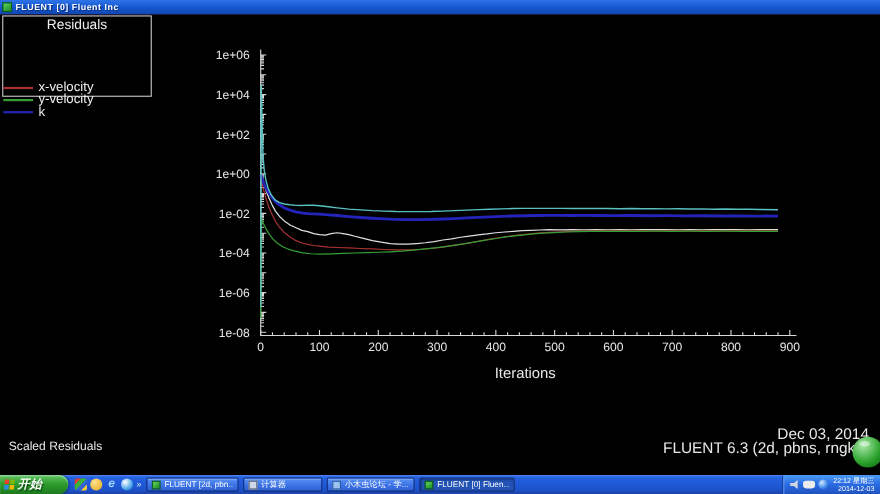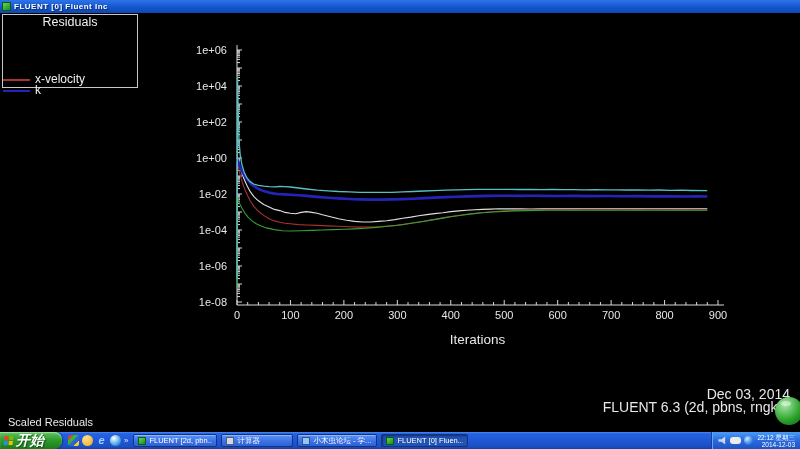--- a/index.html
+++ b/index.html
@@ -23,21 +23,21 @@
   
   .legend{position:absolute;left:2px;top:1px;width:136px;height:74px;
     border:1px solid #c8c8c8;background:#000;box-sizing:border-box;
     display:flex;flex-direction:column;justify-content:space-between;padding:1px 0 2px 0;gap:46px;}
   .legend-title{color:#f0f0f0;font-size:12.5px;text-align:center;line-height:12px;}
   .legend-row{display:flex;align-items:center;height:11px;}
   .legend-swatch{display:inline-block;width:27px;height:2px;margin-right:5px;flex:none;}
   .legend-label{color:#f0f0f0;font-size:12px;line-height:11px;white-space:nowrap;}
 
   
-  .caption-left{position:absolute;left:8px;top:387px;color:#e8e8e8;font-size:11px;margin-top:16px;}
+  .caption-left{position:absolute;left:8px;top:387px;color:#e8e8e8;font-size:11px;}
   .caption-right{position:absolute;right:10px;top:375px;color:#e8e8e8;font-size:14px;
     text-align:right;line-height:13px;}
 
   
   .green-ball{position:absolute;left:775px;top:384px;width:28px;height:28px;border-radius:50%;
     background:radial-gradient(circle at 35% 28%,#aae8aa,#2fa52f 55%,#0e6b12 92%);}
   .green-ball::after{content:"";position:absolute;left:6px;top:4px;width:10px;height:5px;
     border-radius:50%;background:rgba(255,255,255,.45);}
 
   
@@ -48,21 +48,21 @@
     padding-left:4px;box-sizing:border-box;border-radius:0 8px 8px 0;cursor:pointer;
     background:linear-gradient(180deg,#63c263 0%,#2f9e2f 45%,#1e7a1e 100%);
     box-shadow:inset 0 1px 1px #9fe49f, 1px 0 2px rgba(0,0,0,.4);}
   .win-flag{width:9px;height:9px;display:grid;grid-template-columns:4px 4px;
     grid-template-rows:4px 4px;gap:1px;transform:skewX(-6deg);}
   .win-flag i{display:block;}
   .win-flag i:nth-child(1){background:#e4452c;}
   .win-flag i:nth-child(2){background:#7db700;}
   .win-flag i:nth-child(3){background:#2e8de0;}
   .win-flag i:nth-child(4){background:#ffba00;}
-  .start-label{color:#fff;font-size:14px;font-weight:bold;font-style:italic;
+  .start-label{color:#fff;font-size:11px;font-weight:bold;font-style:italic;
     text-shadow:1px 1px 1px #135313;}
   .quick-launch{display:flex;align-items:center;gap:3px;padding:0 5px 0 6px;flex:none;}
   .ql-icon{width:11px;height:11px;display:inline-block;}
   .media-player-icon{background:linear-gradient(135deg,#e04030 25%,#3ab33a 25% 50%,#3366cc 50% 75%,#ffcc33 75%);border-radius:2px;}
   .messenger-icon{background:radial-gradient(circle at 35% 30%,#ffe08a,#e8a81e);border-radius:50%;}
   .ie-icon{color:#9ed1ff;font-size:11px;font-weight:bold;font-style:italic;
     text-align:center;line-height:11px;}
   .browser-ball-icon{background:radial-gradient(circle at 35% 30%,#fff,#4aa4e8 60%,#1b5fa8);border-radius:50%;}
   .ql-chevron{color:#dce8ff;font-size:8px;line-height:11px;}
   .task-buttons{display:flex;align-items:center;gap:4px;flex:1;min-width:0;}
@@ -306,20 +306,24 @@
       </svg>
 
     <div class="legend">
       <div class="legend-title">Residuals</div>
       <div>
           <div class="legend-row">
             <span class="legend-swatch" style="background: rgb(168, 50, 50);"></span>
             <span class="legend-label">x-velocity</span>
           </div>
           <div class="legend-row">
+            <span class="legend-swatch" style="background: rgb(53, 160, 53);"></span>
+            <span class="legend-label">y-velocity</span>
+          </div>
+          <div class="legend-row">
             <span class="legend-swatch" style="background: rgb(36, 36, 187);"></span>
             <span class="legend-label">k</span>
           </div>
         </div>
     </div>
 
     <div class="caption-left">Scaled Residuals</div>
 
     <div class="caption-right">
       <div>Dec 03, 2014</div>

